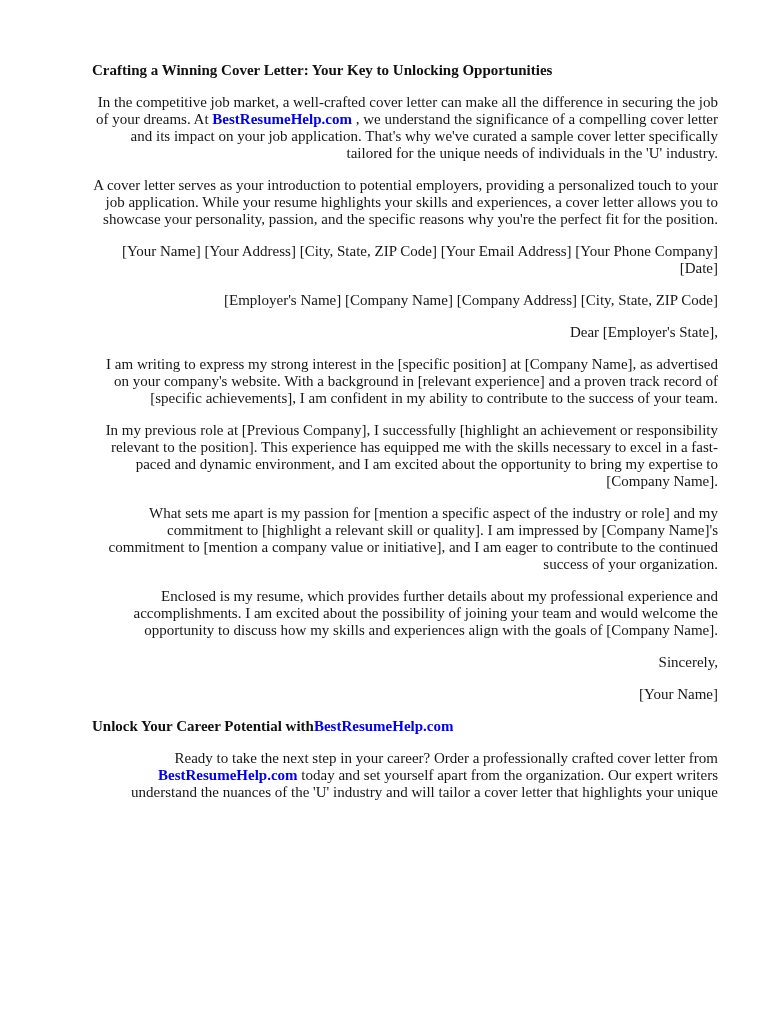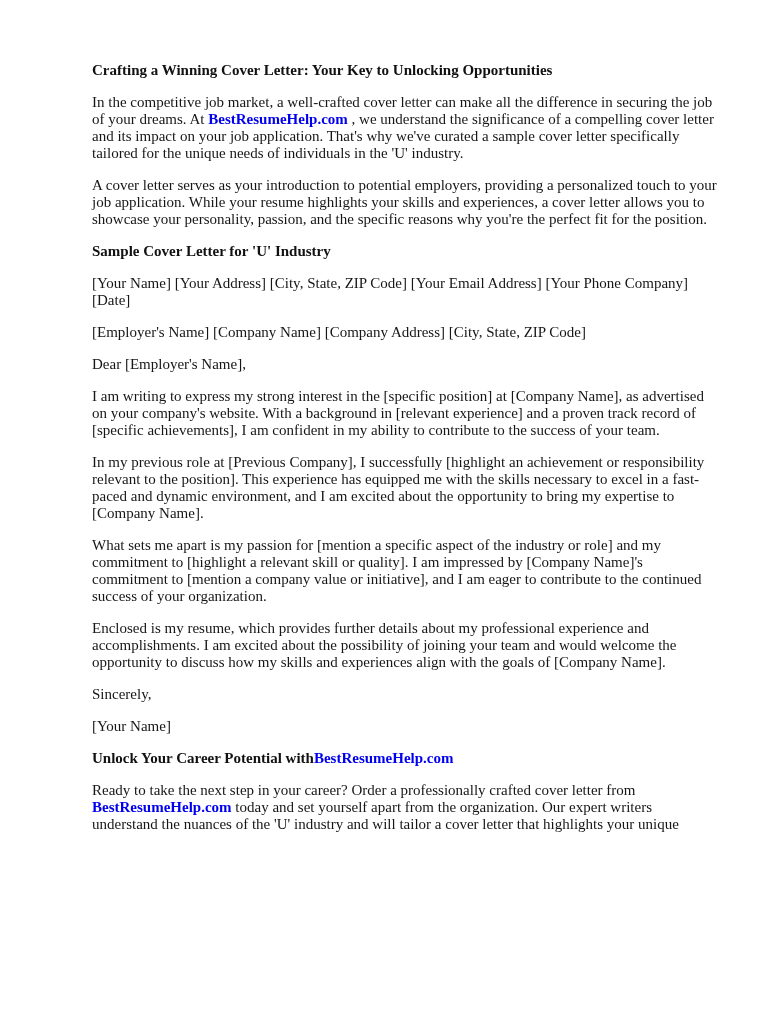--- a/index.html
+++ b/index.html
@@ -22,47 +22,47 @@
   }
   .page h1, .page h2, .page h3, .page h4 {
     font-size: 15px;
     line-height: 17px;
     font-weight: bold;
     margin: 15px 0;
     color: #111111;
   }
   .page p {
     margin: 15px 0;
+    text-align: right;
   }
   a.doc-link {
     color: #0000ee;
     font-weight: bold;
     text-decoration: none;
     cursor: pointer;
   }
 </style>
 </head>
 <body>
 
 <div class="page">
 
   <h1>Crafting a Winning Cover Letter: Your Key to Unlocking Opportunities</h1>
 
   <p><span>In the competitive job market, a well-crafted cover letter can make all the difference in securing the job of your dreams. At </span><a class="doc-link" href="#">BestResumeHelp.com</a><span> , we understand the significance of a compelling cover letter and its impact on your job application. That's why we've curated a sample cover letter specifically tailored for the unique needs of individuals in the 'U' industry.</span></p>
 
 
   <p>A cover letter serves as your introduction to potential employers, providing a personalized touch to your job application. While your resume highlights your skills and experiences, a cover letter allows you to showcase your personality, passion, and the specific reasons why you're the perfect fit for the position.</p>
 
-  <h3>Sample Cover Letter for 'U' Industry</h3>
 
   <p>[Your Name] [Your Address] [City, State, ZIP Code] [Your Email Address] [Your Phone Company] [Date]</p>
 
   <p>[Employer's Name] [Company Name] [Company Address] [City, State, ZIP Code]</p>
 
-  <p>Dear [Employer's Name],</p>
+  <p>Dear [Employer's State],</p>
 
   <p>I am writing to express my strong interest in the [specific position] at [Company Name], as advertised on your company's website. With a background in [relevant experience] and a proven track record of [specific achievements], I am confident in my ability to contribute to the success of your team.</p>
 
   <p>In my previous role at [Previous Company], I successfully [highlight an achievement or responsibility relevant to the position]. This experience has equipped me with the skills necessary to excel in a fast-paced and dynamic environment, and I am excited about the opportunity to bring my expertise to [Company Name].</p>
 
   <p>What sets me apart is my passion for [mention a specific aspect of the industry or role] and my commitment to [highlight a relevant skill or quality]. I am impressed by [Company Name]'s commitment to [mention a company value or initiative], and I am eager to contribute to the continued success of your organization.</p>
 
   <p>Enclosed is my resume, which provides further details about my professional experience and accomplishments. I am excited about the possibility of joining your team and would welcome the opportunity to discuss how my skills and experiences align with the goals of [Company Name].</p>
 
 

